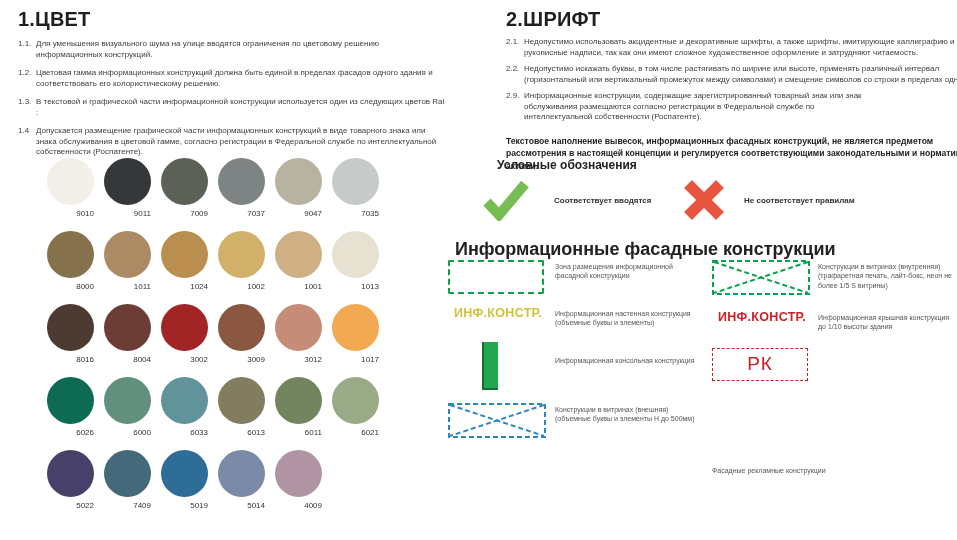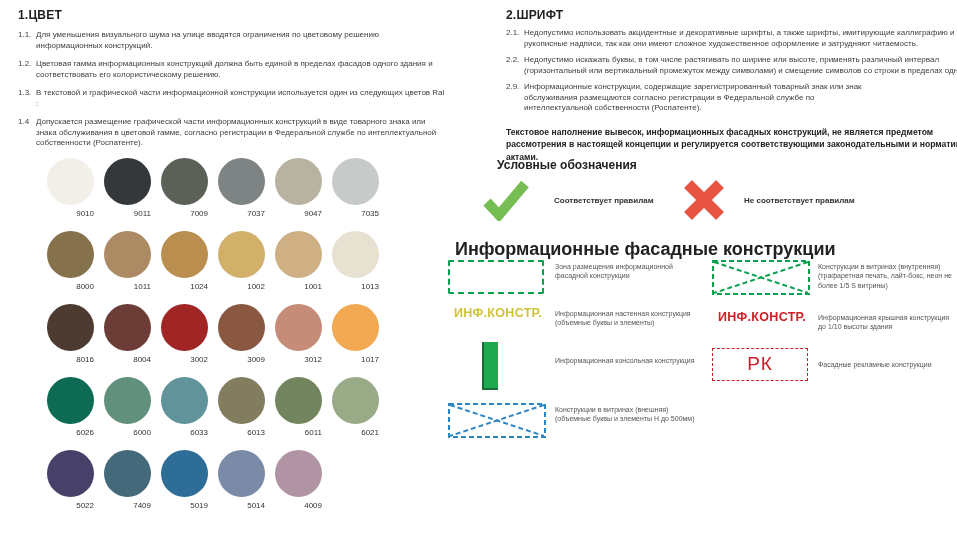--- a/index.html
+++ b/index.html
@@ -2,21 +2,21 @@
 <html><head>
 <meta charset="utf-8">
 <style>
   html,body{margin:0;padding:0;}
   body{
     width:957px;height:540px;position:relative;overflow:hidden;
     background:#ffffff;
     font-family:"Liberation Sans","DejaVu Sans",sans-serif;
     color:#3a3a3a;
   }
-  .section-title{font-size:12px;font-weight:700;color:#1f1f1f;letter-spacing:.2px;}
+  .section-title{font-size:20px;font-weight:700;color:#1f1f1f;letter-spacing:.2px;}
   
   .col-left{position:absolute;left:18px;top:8px;width:428px;}
   .col-right{position:absolute;left:460px;top:8px;width:492px;margin-left:46px;}
   .rule-item{display:flex;margin-top:8px;font-size:8px;line-height:1.32;color:#3d3d3d;}
   .rule-item .num{flex:0 0 18px;}
   .rule-item .txt{flex:1;}
   .col-right .rule-item{margin-top:6px;}
   .rule-item.narrow .txt{max-width:340px;}
   .note{margin-top:12px;font-size:8.6px;font-weight:700;line-height:1.45;color:#222;max-width:480px;}
   
@@ -222,21 +222,21 @@
 </div>
 
 <div class="legend-title">Условные обозначения</div>
 
 <div class="legend-row legend-ok">
   <span>
     <svg width="48" height="42" viewBox="0 0 48 42">
       <polyline id="check-poly" points="5,23 17,36 43,5" fill="none" stroke="#76BE53" stroke-width="10" stroke-linecap="butt" stroke-linejoin="miter"></polyline>
     </svg>
   </span>
-  <span class="legend-label">Соответствует правилам</span>
+  <span class="legend-label">Соответствует вводятся</span>
 </div>
 
 <div class="legend-row legend-bad">
   <span>
     <svg width="40" height="40" viewBox="0 0 40 40">
       <g id="cross-lines" stroke="#E85442" stroke-width="11" stroke-linecap="butt">
         <line x1="4" y1="4" x2="36" y2="36"></line>
         <line x1="36" y1="4" x2="4" y2="36"></line>
       </g>
     </svg>
@@ -289,19 +289,19 @@
         </div>
       </div>
       <div class="constr-text">Конструкции в витринах   (внутренняя) (трафаретная печать, лайт-бокс, неон не более 1/5 S витрины)</div>
     </div>
     <div class="constr-item" style="margin-bottom: 16px;">
       <div class="constr-symbol">
         <div class="sym-mark" style="color: rgb(204, 32, 39);">ИНФ.КОНСТР.</div>
       </div>
       <div class="constr-text" style="padding-top: 3px;">Информационная крышная конструкция до 1/10 высоты здания</div>
     </div>
-    <div class="constr-item" style="margin-bottom: 12px;">
+    <div class="constr-item" style="margin-bottom: 12px; flex-direction: column;">
       <div class="constr-symbol">
         <div class="sym-rk" style="border-color: rgb(204, 32, 39); color: rgb(204, 32, 39);">РК</div>
       </div>
       <div class="constr-text" style="padding-top: 12px;">Фасадные рекламные конструкции</div>
     </div>
   </div>
 
 </body></html>

